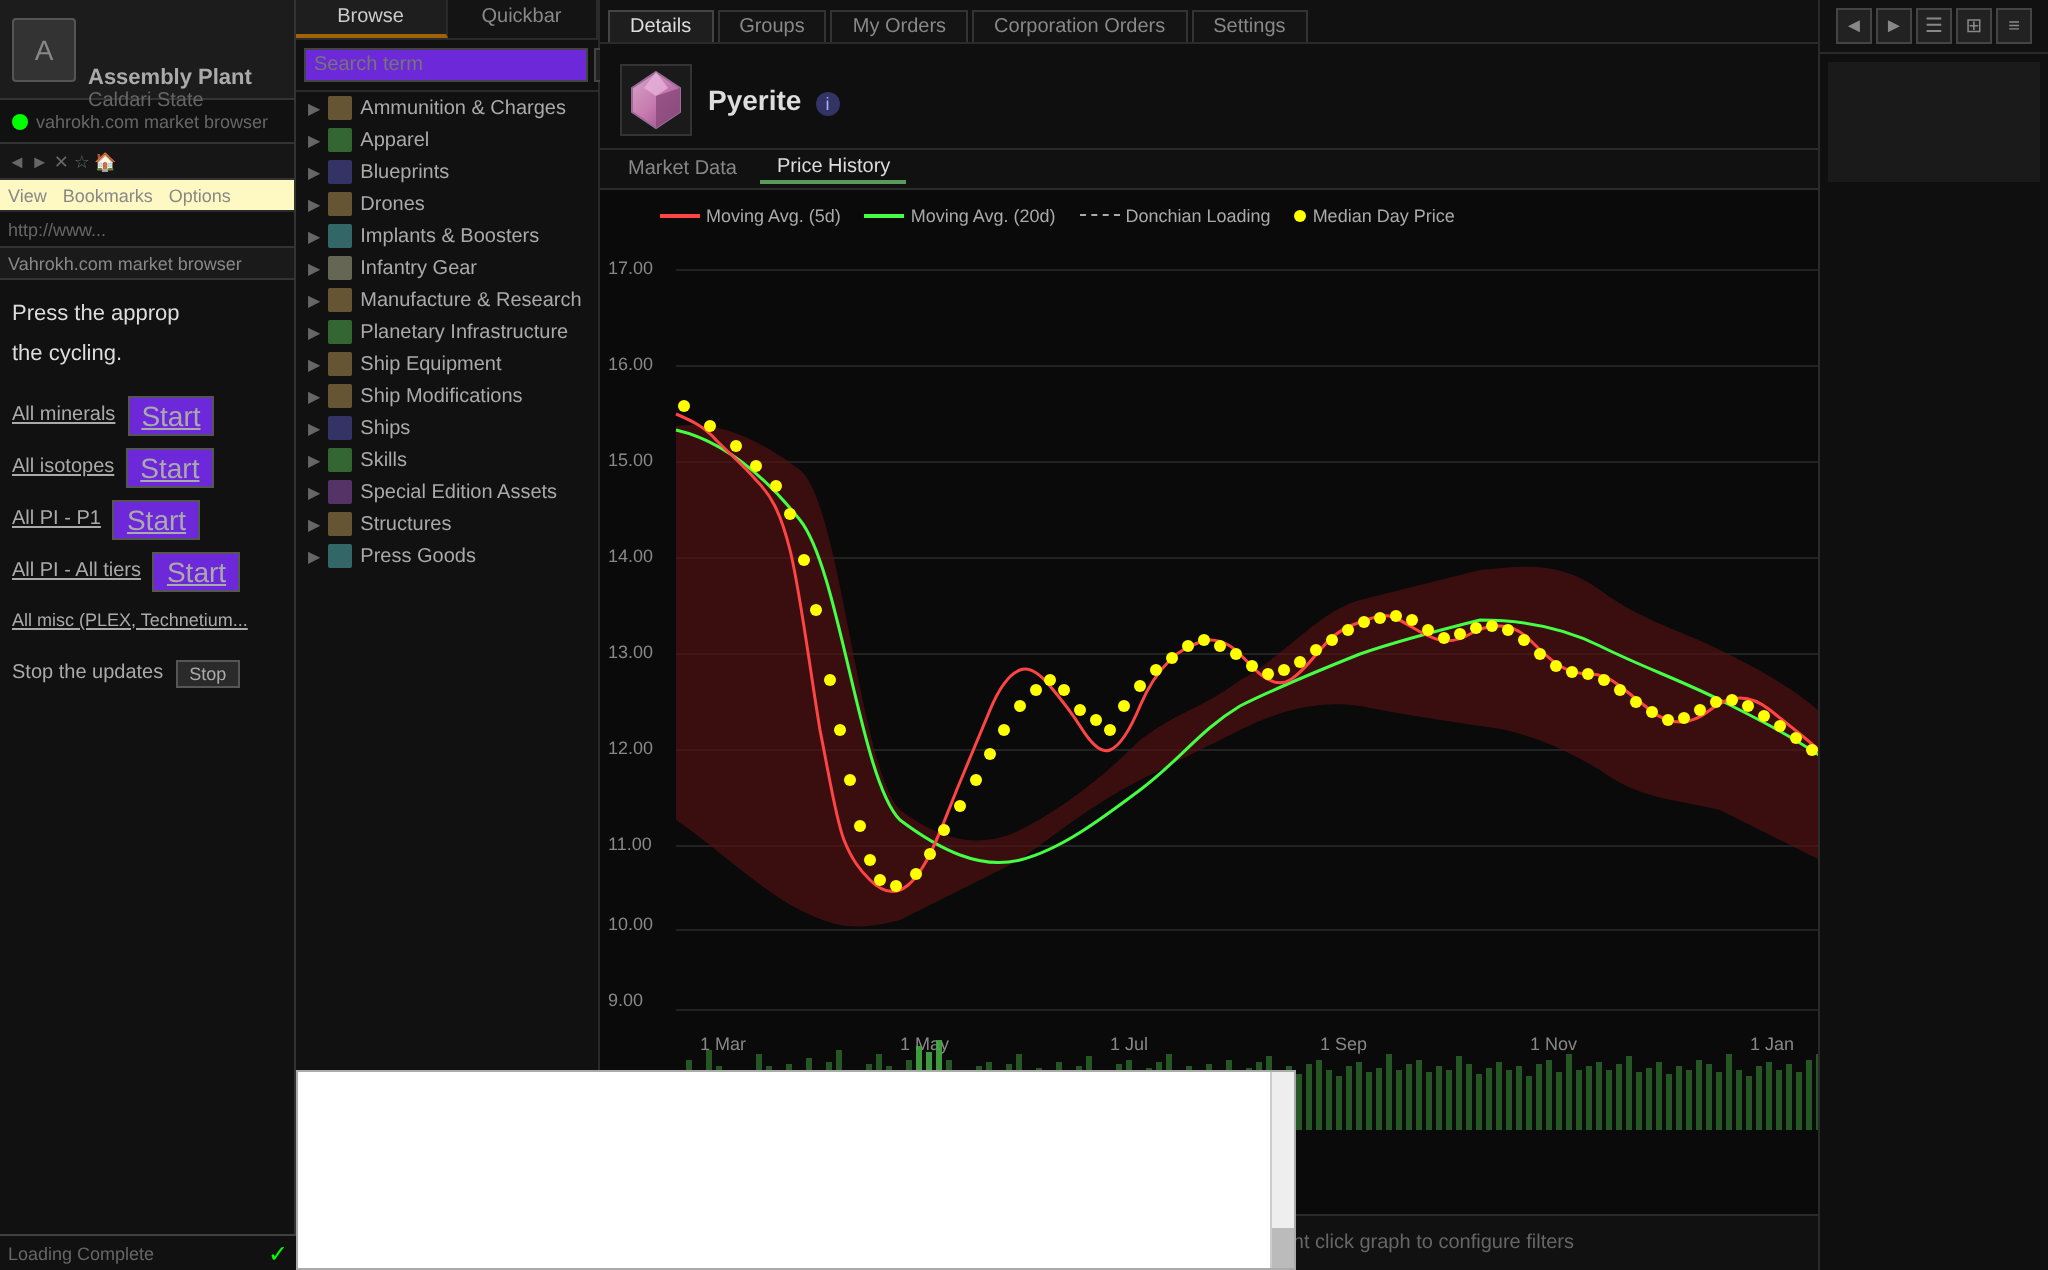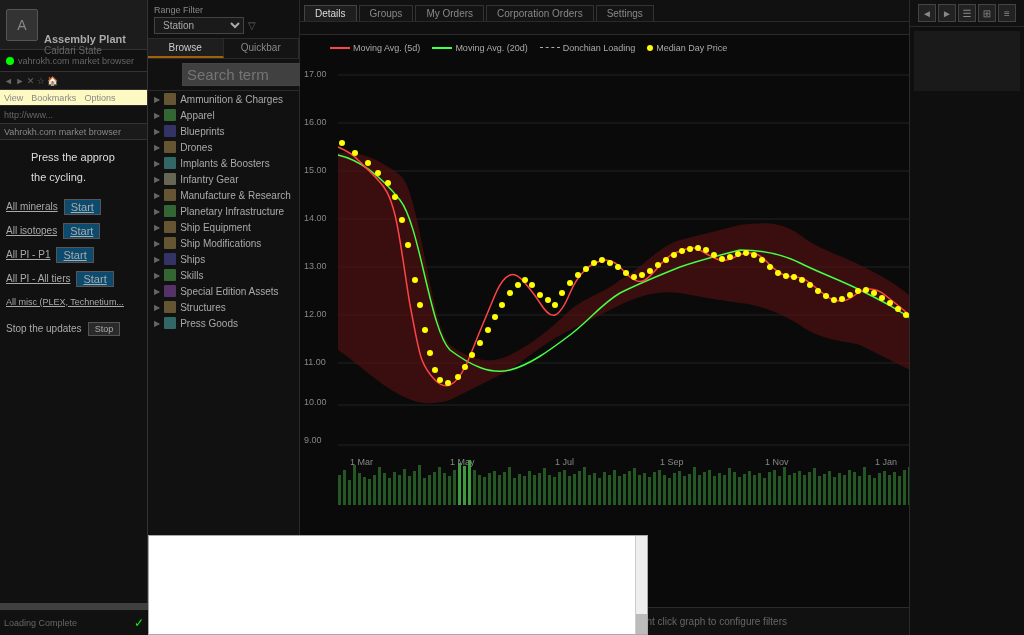--- a/index.html
+++ b/index.html
@@ -104,55 +104,55 @@
       display: flex;
       align-items: center;
     }
 
     #left-content {
       padding: 8px 6px;
       font-size: 10px;
       color: #aaa;
       line-height: 1.8;
     }
-    #left-content .section-title { color: #ddd; font-size: 11px; margin-bottom: 4px; margin-left: 25px; }
+    #left-content .section-title { color: #ddd; font-size: 11px; margin-bottom: 4px; }
     .row-item { display: flex; align-items: center; gap: 6px; margin-bottom: 6px; }
     .row-item button {
-      background: #0c4a6e;
+      background: #6d28d9;
       border: 1px solid #555;
       color: #aaa;
-      font-size: 11px;
+      font-size: 14px;
       padding: 1px 6px;
       cursor: pointer;
     }
     .row-item span { color: #aaa; }
     #stop-row { margin-top: 10px; display: flex; align-items: center; gap: 6px; }
     #stop-row button {
       background: #2a2a2a;
       border: 1px solid #555;
       color: #aaa;
       font-size: 9px;
       padding: 1px 6px;
       cursor: pointer;
     }
 
     #loading-bar {
       position: absolute;
       bottom: 0;
       left: 0;
       width: 148px;
       background: #111;
-      border-top: 7px solid #404040;
+      border-top: 1px solid #404040;
       padding: 2px 4px;
       font-size: 9px;
       color: #666;
       display: flex;
       align-items: center;
       justify-content: space-between;
-      height: 32px;
+      height: 18px;
     }
     .green-check { color: #0f0; font-size: 12px; }
 
     
     #market-panel {
       position: absolute;
       left: 148px;
       top: 0;
       width: 875px;
       height: 635px;
@@ -227,26 +227,25 @@
 
     #search-row {
       display: flex;
       padding: 4px 4px;
       gap: 3px;
       border-bottom: 1px solid #2a2a2a;
       background: #111;
     }
     #search-input {
       flex: 1;
-      background: #404040;
+      background: #6d28d9;
       border: 1px solid #444;
       color: #aaa;
-      font-size: 15px;
+      font-size: 10px;
       padding: 2px 4px;
-      margin-left: 30px;
     }
     #search-btn {
       background: #222;
       border: 1px solid #444;
       color: #aaa;
       font-size: 9px;
       padding: 1px 6px;
       cursor: pointer;
     }
 
@@ -592,29 +591,20 @@
     <span>Loading Complete</span>
     <span class="green-check">✓</span>
   </div>
 </div>
 
 <div id="market-panel">
 
   <div id="market-body">
 
     <div id="sidebar">
-      <div id="range-filter">
-        <label>Range Filter</label>
-        <div id="station-select">
-          <select>
-            <option>Station</option>
-          </select>
-          <span class="filter-arrow">▽</span>
-        </div>
-      </div>
 
       <div id="browse-tabs">
         <div class="browse-tab active">Browse</div>
         <div class="browse-tab">Quickbar</div>
       </div>
 
       <div id="search-row">
         <input id="search-input" type="text" placeholder="Search term" style="">
         <button id="search-btn">Search</button>
       </div>
@@ -704,23 +694,49 @@
         <div class="top-tab active">Details</div>
         <div class="top-tab">Groups</div>
         <div class="top-tab">My Orders</div>
         <div class="top-tab">Corporation Orders</div>
         <div class="top-tab">Settings</div>
         <div id="collapse-btn">«</div>
       </div>
 
       <div id="item-header">
         <div style="display:flex;flex-direction:column;flex:1;">
+          <div style="display:flex;align-items:center;gap:8px;margin-top:4px;">
+            <div id="item-icon">
+              <svg width="32" height="32">
+                <defs>
+                  <linearGradient id="pg" x1="0%" y1="0%" x2="100%" y2="100%">
+                    <stop offset="0%" style="stop-color:#d4a8c8"></stop>
+                    <stop offset="50%" style="stop-color:#c87ab0"></stop>
+                    <stop offset="100%" style="stop-color:#8a4a7a"></stop>
+                  </linearGradient>
+                </defs>
+                <polygon points="16,2 28,10 28,22 16,30 4,22 4,10" fill="url(#pg)" stroke="#9a6a9a" stroke-width="1"></polygon>
+                <polygon points="16,2 22,10 16,14 10,10" fill="#e8b8e0" opacity="0.7"></polygon>
+                <polygon points="16,14 28,10 28,22 16,30" fill="#8a4a7a" opacity="0.8"></polygon>
+              </svg>
+            </div>
+            <div id="item-name-row">
+              <div>
+                <span id="item-name">Pyerite</span>
+                <span id="item-info-icon">i</span>
+              </div>
+            </div>
+          </div>
         </div>
       </div>
 
+      <div id="chart-tabs">
+        <div class="chart-tab">Market Data</div>
+        <div class="chart-tab active">Price History</div>
+      </div>
 
       <div id="chart-area">
         <div id="legend">
           <div class="legend-item">
             <div class="legend-line" style="background:#ff4444;"></div>
             <span>Moving Avg. (5d)</span>
           </div>
           <div class="legend-item">
             <div class="legend-line" style="background:#44ff44;"></div>
             <span>Moving Avg. (20d)</span>

